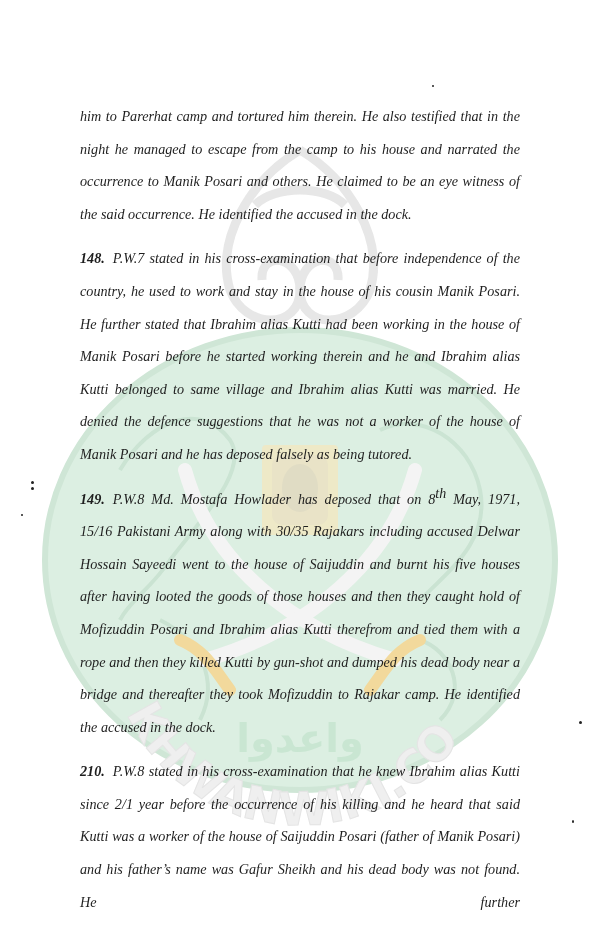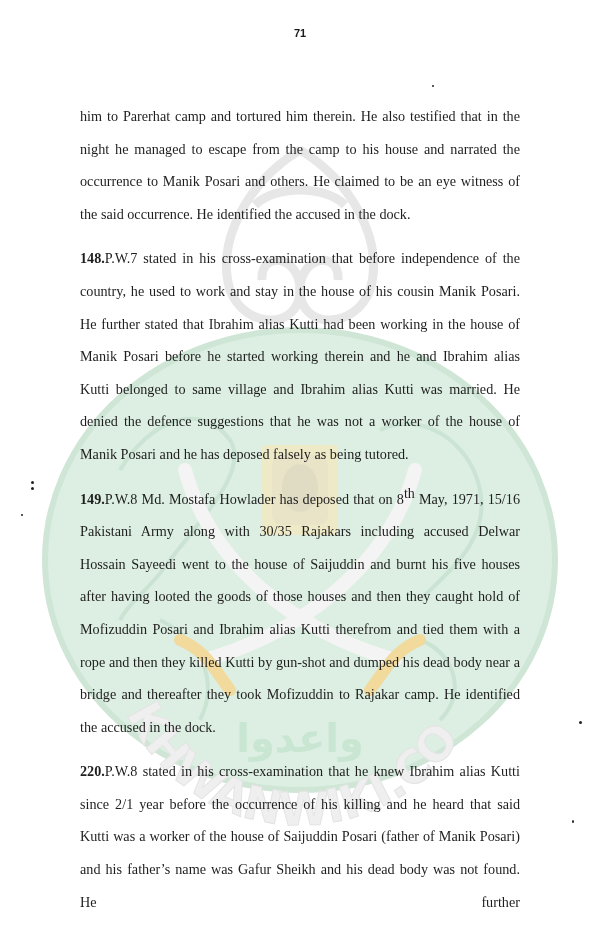--- a/index.html
+++ b/index.html
@@ -40,30 +40,32 @@
       font-weight: bold;
       color: #1a1a1a;
       z-index: 2;
     }
     .body-text {
       position: absolute;
       left: 80px;
       top: 100px;
       width: 440px;
       z-index: 2;
+      font-style: italic;
     }
     .para {
       font-size: 14.2px;
       line-height: 32.6px;
       text-align: justify;
       text-align-last: left;
       margin: 0 0 12px 0;
     }
     .para .num {
       font-weight: bold;
+      margin-right: 8px;
     }
     .para sup {
       font-size: 14px;
       line-height: 0;
       vertical-align: 6px;
     }
     .speck {
       position: absolute;
       background: #222;
       border-radius: 50%;
@@ -110,38 +112,37 @@
     <text x="300" y="752" font-family="DejaVu Sans, sans-serif" font-size="40" fill="#c9e6d2" text-anchor="middle" font-weight="bold">واعدوا</text>
 
     <defs>
       <path id="arcPath" d="M130 720 C 200 860, 400 860, 470 720"></path>
     </defs>
     <text font-family="DejaVu Sans, sans-serif" font-size="46" font-weight="bold" fill="#efefef" stroke="#e4e4e4" stroke-width="1">
       <textPath href="#arcPath" startOffset="50%" text-anchor="middle">IKHWANWIKI.COM</textPath>
     </text>
   </svg>
 
-  <div class="page-number">71</div>
 
   <div class="body-text">
 
     <p class="para">
       <span>him to Parerhat camp and tortured him therein. He also testified that in the night he managed to escape from the camp to his house and narrated the occurrence to Manik Posari and others. He claimed to be an eye witness of the said occurrence. He identified the accused in the dock.</span>
     </p>
 
     <p class="para">
       <span class="num">148.</span><span>P.W.7 stated in his cross-examination that before independence of the country, he used to work and stay in the house of his cousin Manik Posari. He further stated that Ibrahim alias Kutti had been working in the house of Manik Posari before he started working therein and he and Ibrahim alias Kutti belonged to same village and Ibrahim alias Kutti was married. He denied the defence suggestions that he was not a worker of the house of Manik Posari and he has deposed falsely as being tutored.</span>
     </p>
 
     <p class="para">
       <span class="num">149.</span><span>P.W.8 Md. Mostafa Howlader has deposed that on 8</span><sup>th</sup><span> May, 1971, 15/16 Pakistani Army along with 30/35 Rajakars including accused Delwar Hossain Sayeedi went to the house of Saijuddin and burnt his five houses after having looted the goods of those houses and then they caught hold of Mofizuddin Posari and Ibrahim alias Kutti therefrom and tied them with a rope and then they killed Kutti by gun-shot and dumped his dead body near a bridge and thereafter they took Mofizuddin to Rajakar camp. He identified the accused in the dock.</span>
     </p>
 
     <p class="para" style="text-align-last: justify;">
-      <span class="num">220.</span><span>P.W.8 stated in his cross-examination that he knew Ibrahim alias Kutti since 2/1 year before the occurrence of his killing and he heard that said Kutti was a worker of the house of Saijuddin Posari (father of Manik Posari) and his father’s name was Gafur Sheikh and his dead body was not found. He further</span>
+      <span class="num">210.</span><span>P.W.8 stated in his cross-examination that he knew Ibrahim alias Kutti since 2/1 year before the occurrence of his killing and he heard that said Kutti was a worker of the house of Saijuddin Posari (father of Manik Posari) and his father’s name was Gafur Sheikh and his dead body was not found. He further</span>
     </p>
 
   </div>
 
   <div class="speck" style="left:31px; top:481px; width:3px; height:3px;"></div>
   <div class="speck" style="left:31px; top:487px; width:3px; height:3px;"></div>
   <div class="speck" style="left:21px; top:514px; width:2px; height:2px;"></div>
   <div class="speck" style="left:579px; top:721px; width:3px; height:3px;"></div>
   <div class="speck" style="left:572px; top:820px; width:2px; height:3px;"></div>
   <div class="speck" style="left:432px; top:85px; width:2px; height:2px;"></div>

